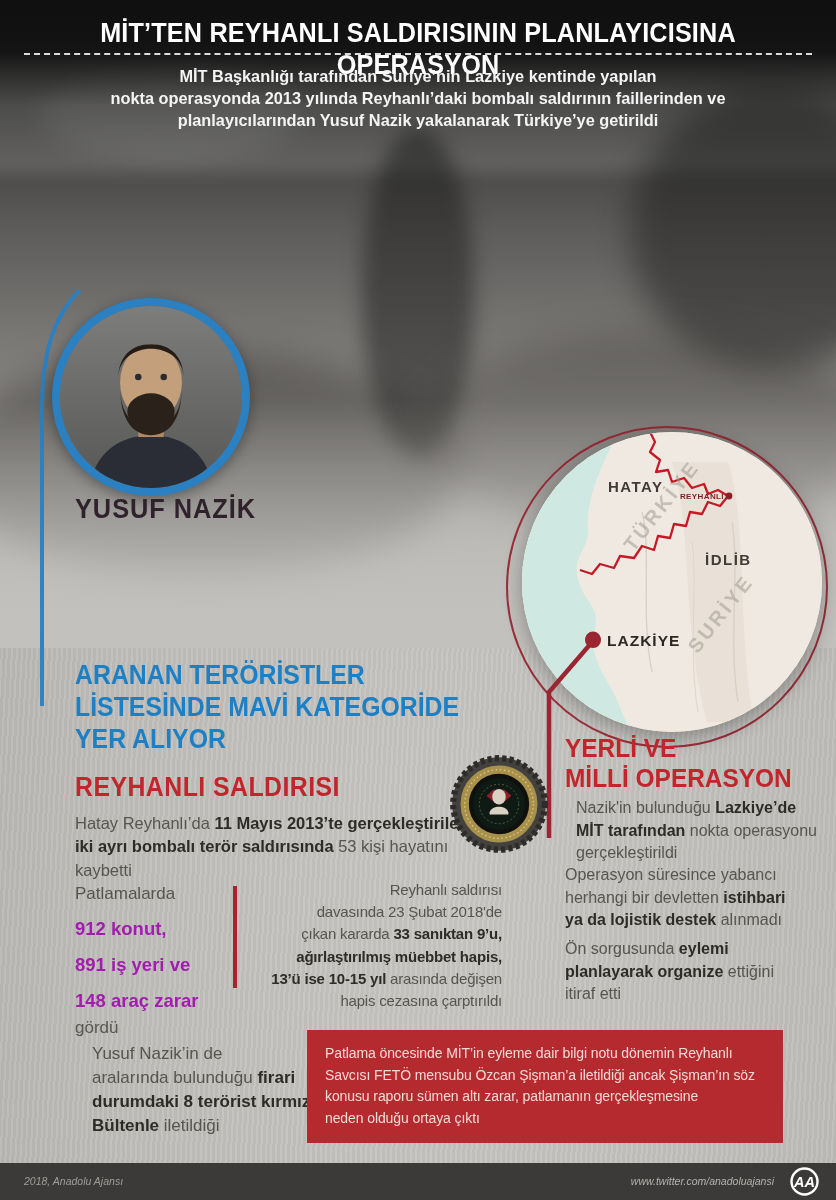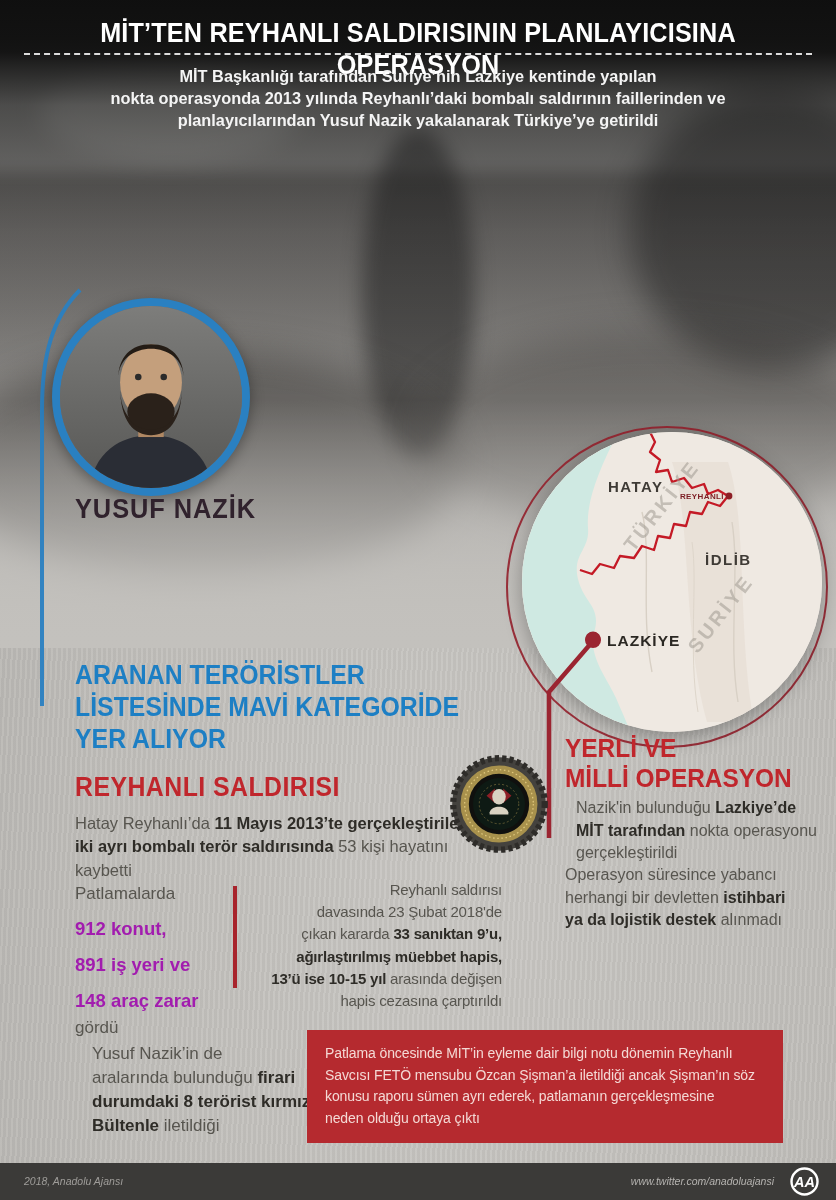--- a/index.html
+++ b/index.html
@@ -173,31 +173,34 @@
 13’ü ise 10-15 yıl</span><span> arasında değişen
 hapis cezasına çarptırıldı</span></div>
 
   <div class="tb body rich fugitives"><span>Yusuf Nazik’in de
 aralarında bulunduğu </span><span class="b">firari
 durumdaki 8 terörist kırmızı
 Bültenle</span><span> iletildiği</span></div>
 
   <div class="tb notice">Patlama öncesinde MİT’in eyleme dair bilgi notu dönemin Reyhanlı
 Savcısı FETÖ mensubu Özcan Şişman’a iletildiği ancak Şişman’ın söz
-konusu raporu sümen ayrı ederek, patlamanın gerçekleşmesine
+konusu raporu sümen altı zarar, patlamanın gerçekleşmesine
 neden olduğu ortaya çıktı</div>
 
   <div class="tb ophead">YERLİ VE
 MİLLİ OPERASYON</div>
   <div class="tb body rich opp opp1"><span>Nazik'in bulunduğu </span><span class="b">Lazkiye’de
 MİT tarafından</span><span> nokta operasyonu
 gerçekleştirildi</span></div>
   <div class="tb body rich opp opp2"><span>Operasyon süresince yabancı
 herhangi bir devletten </span><span class="b">istihbari
 ya da lojistik destek</span><span> alınmadı</span></div>
+  <div class="tb body rich opp opp3"><span>Ön sorgusunda </span><span class="b">eylemi
+planlayarak organize</span><span> ettiğini
+itiraf etti</span></div>
 
   <div class="emblem">
     <svg viewBox="0 0 100 100">
       <circle cx="50" cy="50" r="45" fill="#44423e"></circle>
       <circle cx="50" cy="50" r="44" fill="none" stroke="#2e2c29" stroke-width="6" stroke-dasharray="4 3"></circle>
       <circle cx="50" cy="50" r="33" fill="#10100e" stroke="#a8914c" stroke-width="8"></circle>
       <circle cx="50" cy="50" r="33" fill="none" stroke="#e0c87c" stroke-width="1.2" stroke-dasharray="1.5 2.5"></circle>
       <circle cx="50" cy="50" r="25" fill="#0e1a14"></circle>
       <path d="M38 42 L46 35 L46 49 Z" fill="#8d1f26"></path>
       <path d="M62 42 L54 35 L54 49 Z" fill="#8d1f26"></path>

